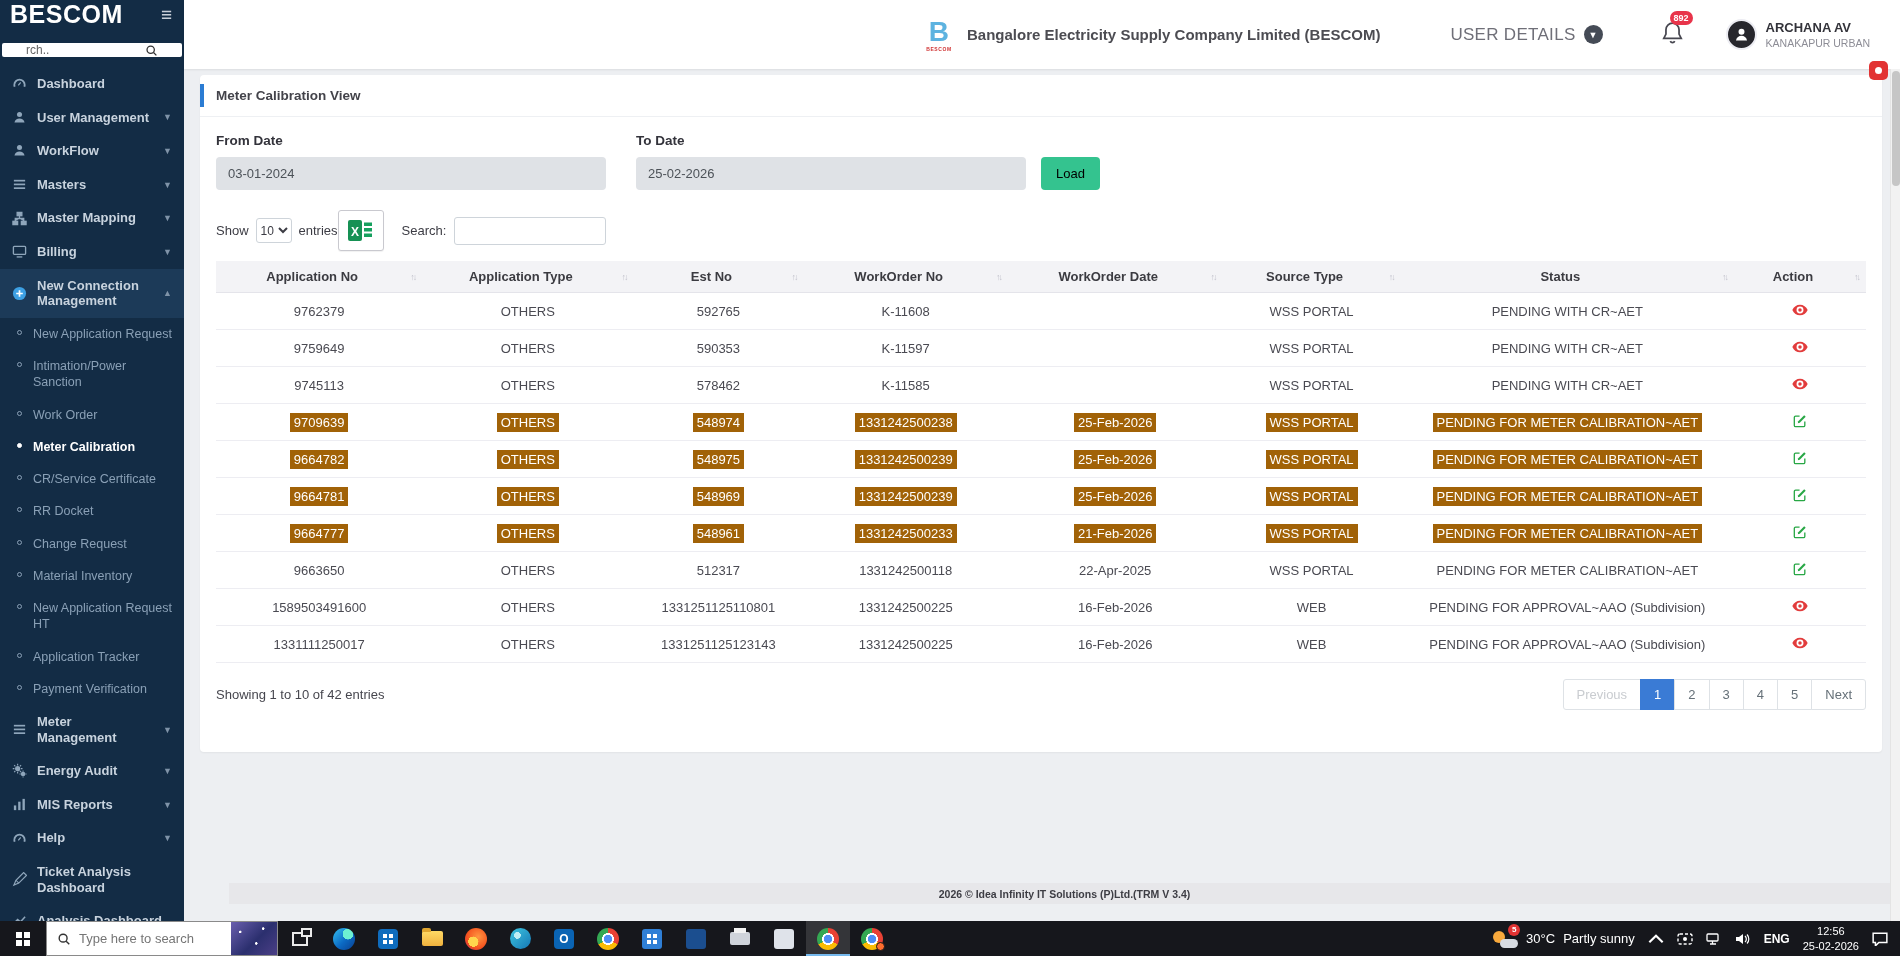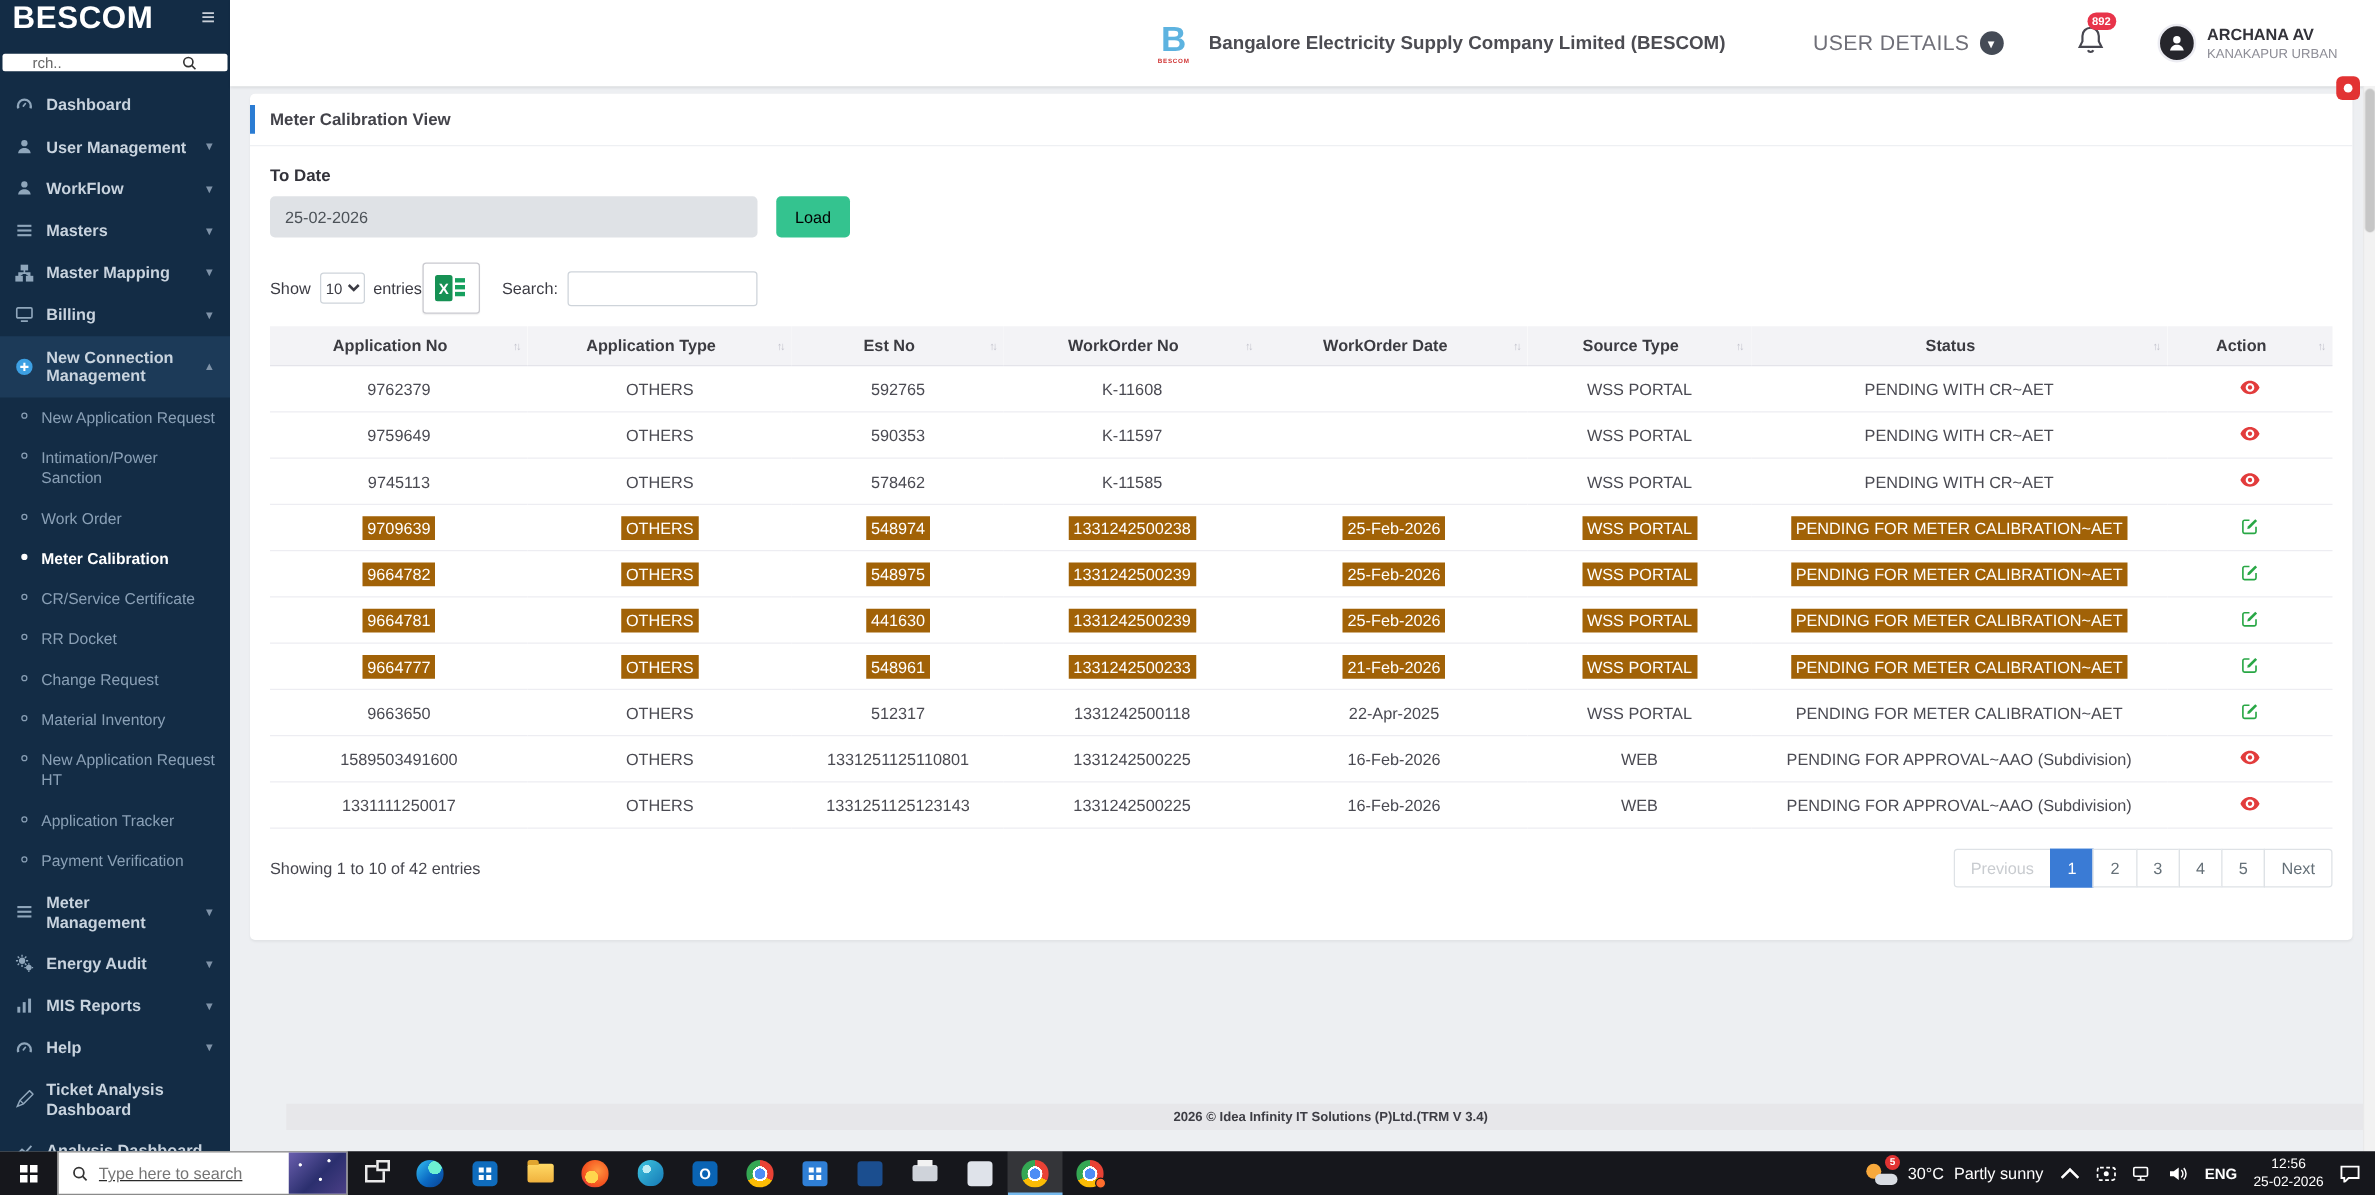--- a/index.html
+++ b/index.html
@@ -92,21 +92,21 @@
 
   .scrollbar { position:fixed; right:0; top:69px; width:10px; height:852px; background:#f2f2f2; border-left:1px solid #e4e4e4; z-index:5; }
   .scrollbar .thumb { position:absolute; top:2px; left:1px; width:8px; height:115px; background:#c6c6c6; border-radius:4px; }
 
   
   .taskbar { height:35px; background:#16171c; display:flex; align-items:stretch; color:#fff; }
   .start { width:46px; display:flex; align-items:center; justify-content:center; cursor:pointer; }
   .wgrid { width:6px; height:6px; background:#fff; box-shadow:8px 0 #fff, 0 8px #fff, 8px 8px #fff; margin:-8px 0 0 -8px; }
   .tb-search { width:232px; background:#fff; border:1px solid #8a8a8a; display:flex; align-items:center; gap:8px; padding:0 0 0 10px; color:#2a2a2a; }
   .tb-search svg { width:14px; height:14px; color:#333; flex-shrink:0; }
-  .tb-search input { flex:1; min-width:0; border:none; outline:none; font-size:13px; font-family:inherit; color:#2a2a2a;text-decoration:underline; }
+  .tb-search input { flex:1; min-width:0; border:none; outline:none; font-size:13px; font-family:inherit; color:#2a2a2a; }
   .highlight-tile { width:46px; height:33px; flex-shrink:0; background:
       radial-gradient(circle at 20% 30%, #fff 1px, transparent 1.6px),
       radial-gradient(circle at 70% 20%, #fff 1px, transparent 1.6px),
       radial-gradient(circle at 55% 65%, #fff 1px, transparent 1.6px),
       linear-gradient(135deg,#6a5fae,#2b2f6e 55%,#4b3f86); }
   #tb-icons { display:flex; align-items:stretch; }
   .tb-icon { width:44px; display:flex; align-items:center; justify-content:center; position:relative; cursor:pointer; }
   .tb-icon.active { background:rgba(255,255,255,.13); box-shadow:inset 0 -2px 0 #76b9ed; }
   .tb-icon.badge-dot::after { content:""; position:absolute; right:9px; bottom:5px; width:7px; height:7px; border-radius:50%; background:#ff6d2d; border:1px solid #16171c; }
   .ig { display:flex; align-items:center; justify-content:center; color:#fff; }
@@ -373,20 +373,24 @@
     </header>
 
     <div class="content">
       <div class="red-float"></div>
       <div class="card">
         <div class="card-title">Meter Calibration View</div>
         <div class="card-body">
 
           <div class="filters">
             <div class="field">
+              <label>From Date</label>
+              <input class="date-input" readonly="" value="03-01-2024" style="">
+            </div>
+            <div class="field">
               <label>To Date</label>
               <input class="date-input" readonly="" value="25-02-2026" style="">
             </div>
             <button class="load-btn">Load</button>
           </div>
 
           <div class="table-controls">
             <div class="show-entries">
               <span>Show</span>
               <select><option>10</option></select>
@@ -502,21 +506,21 @@
                   <td><span class="act">
                       <svg viewBox="0 0 16 16">
                         <path d="M13.5 8.5V13a1.5 1.5 0 0 1-1.5 1.5H3A1.5 1.5 0 0 1 1.5 13V4A1.5 1.5 0 0 1 3 2.5h4.5" fill="none" stroke="#28a745" stroke-width="1.5"></path>
                         <path d="M6 8.3L12.8 1.5l1.7 1.7L7.7 10 5.5 10.5z" fill="#28a745"></path>
                       </svg>
                     </span></td>
                 </tr>
                 <tr class="hl">
                   <td><span class="v">9664781</span></td>
                   <td><span class="v">OTHERS</span></td>
-                  <td><span class="v">441630</span></td>
+                  <td><span class="v">548969</span></td>
                   <td><span class="v">1331242500239</span></td>
                   <td><span class="v">25-Feb-2026</span></td>
                   <td><span class="v">WSS PORTAL</span></td>
                   <td><span class="v">PENDING FOR METER CALIBRATION~AET</span></td>
                   <td><span class="act">
                       <svg viewBox="0 0 16 16">
                         <path d="M13.5 8.5V13a1.5 1.5 0 0 1-1.5 1.5H3A1.5 1.5 0 0 1 1.5 13V4A1.5 1.5 0 0 1 3 2.5h4.5" fill="none" stroke="#28a745" stroke-width="1.5"></path>
                         <path d="M6 8.3L12.8 1.5l1.7 1.7L7.7 10 5.5 10.5z" fill="#28a745"></path>
                       </svg>
                     </span></td>

